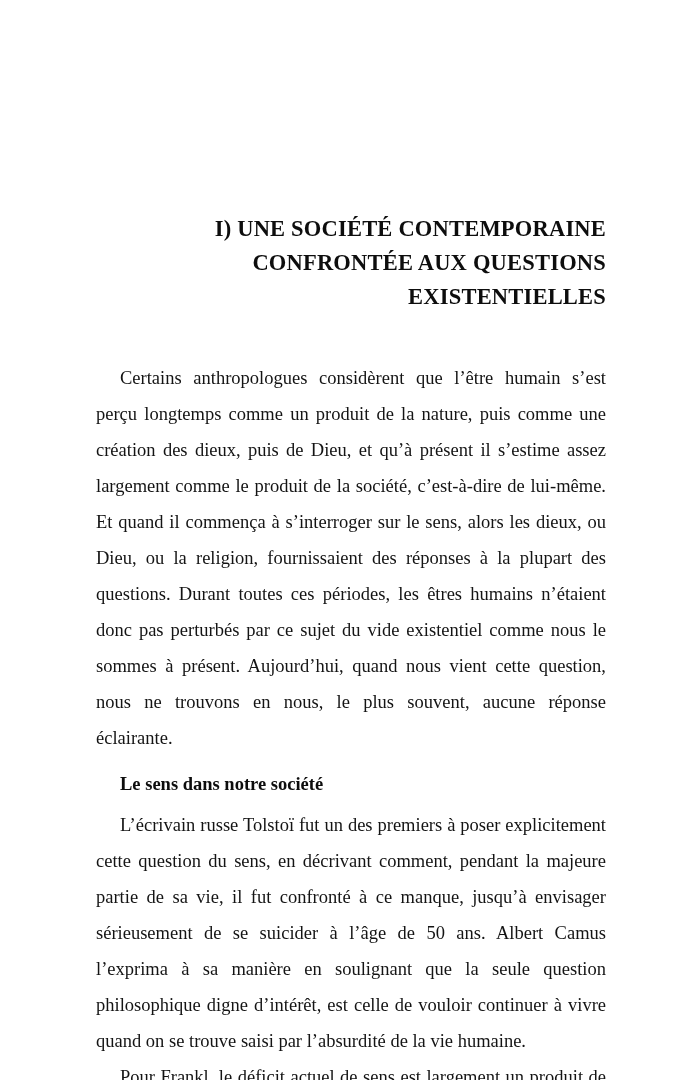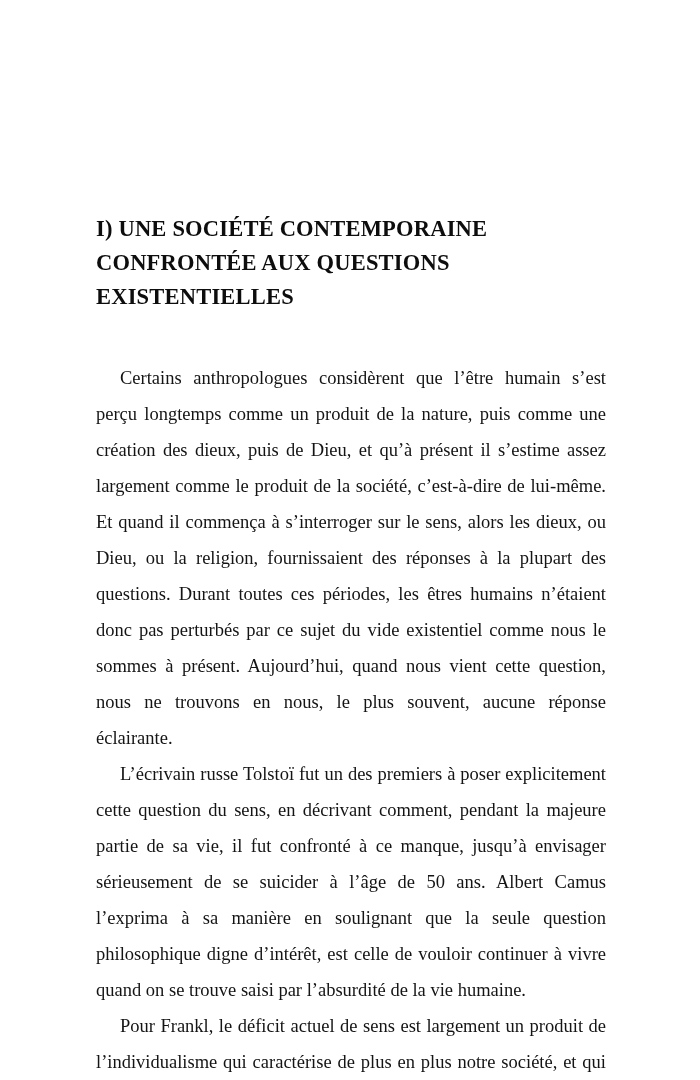--- a/index.html
+++ b/index.html
@@ -19,21 +19,21 @@
     width: 700px;
     height: 1080px;
     padding: 212px 94px 0 96px;
     background: #ffffff;
   }
   .chapter-heading {
     margin: 0 0 46px 0;
     font-size: 22.5px;
     line-height: 34px;
     font-weight: bold;
-    text-align: left;
+    text-align: right;
     letter-spacing: 0.2px;
     white-space: pre-line;
     color: #0d0d0d;
   }
   .para {
     margin: 0;
     font-size: 18.5px;
     line-height: 36px;
     text-align: justify;
     text-indent: 24px;
@@ -55,18 +55,19 @@
 <body>
 
 <div class="page">
 
   <h1 class="chapter-heading">I) UNE SOCIÉTÉ CONTEMPORAINE
 CONFRONTÉE AUX QUESTIONS
 EXISTENTIELLES</h1>
 
   <p class="para">Certains anthropologues considèrent que l’être humain s’est perçu longtemps comme un produit de la nature, puis comme une création des dieux, puis de Dieu, et qu’à présent il s’estime assez largement comme le produit de la société, c’est-à-dire de lui-même. Et quand il commença à s’interroger sur le sens, alors les dieux, ou Dieu, ou la religion, fournissaient des réponses à la plupart des questions. Durant toutes ces périodes, les êtres humains n’étaient donc pas perturbés par ce sujet du vide existentiel comme nous le sommes à présent. Aujourd’hui, quand nous vient cette question, nous ne trouvons en nous, le plus souvent, aucune réponse éclairante.</p>
 
+  <h2 class="section-subheading">Le sens dans notre société</h2>
 
   <p class="para">L’écrivain russe Tolstoï fut un des premiers à poser explicitement cette question du sens, en décrivant comment, pendant la majeure partie de sa vie, il fut confronté à ce manque, jusqu’à envisager sérieusement de se suicider à l’âge de 50 ans. Albert Camus l’exprima à sa manière en soulignant que la seule question philosophique digne d’intérêt, est celle de vouloir continuer à vivre quand on se trouve saisi par l’absurdité de la vie humaine.</p>
 
   <p class="para justify-last">Pour Frankl, le déficit actuel de sens est largement un produit de l’individualisme qui caractérise de plus en plus notre société, et qui se révèle source de</p>
 
 </div>
 
 </body></html>

